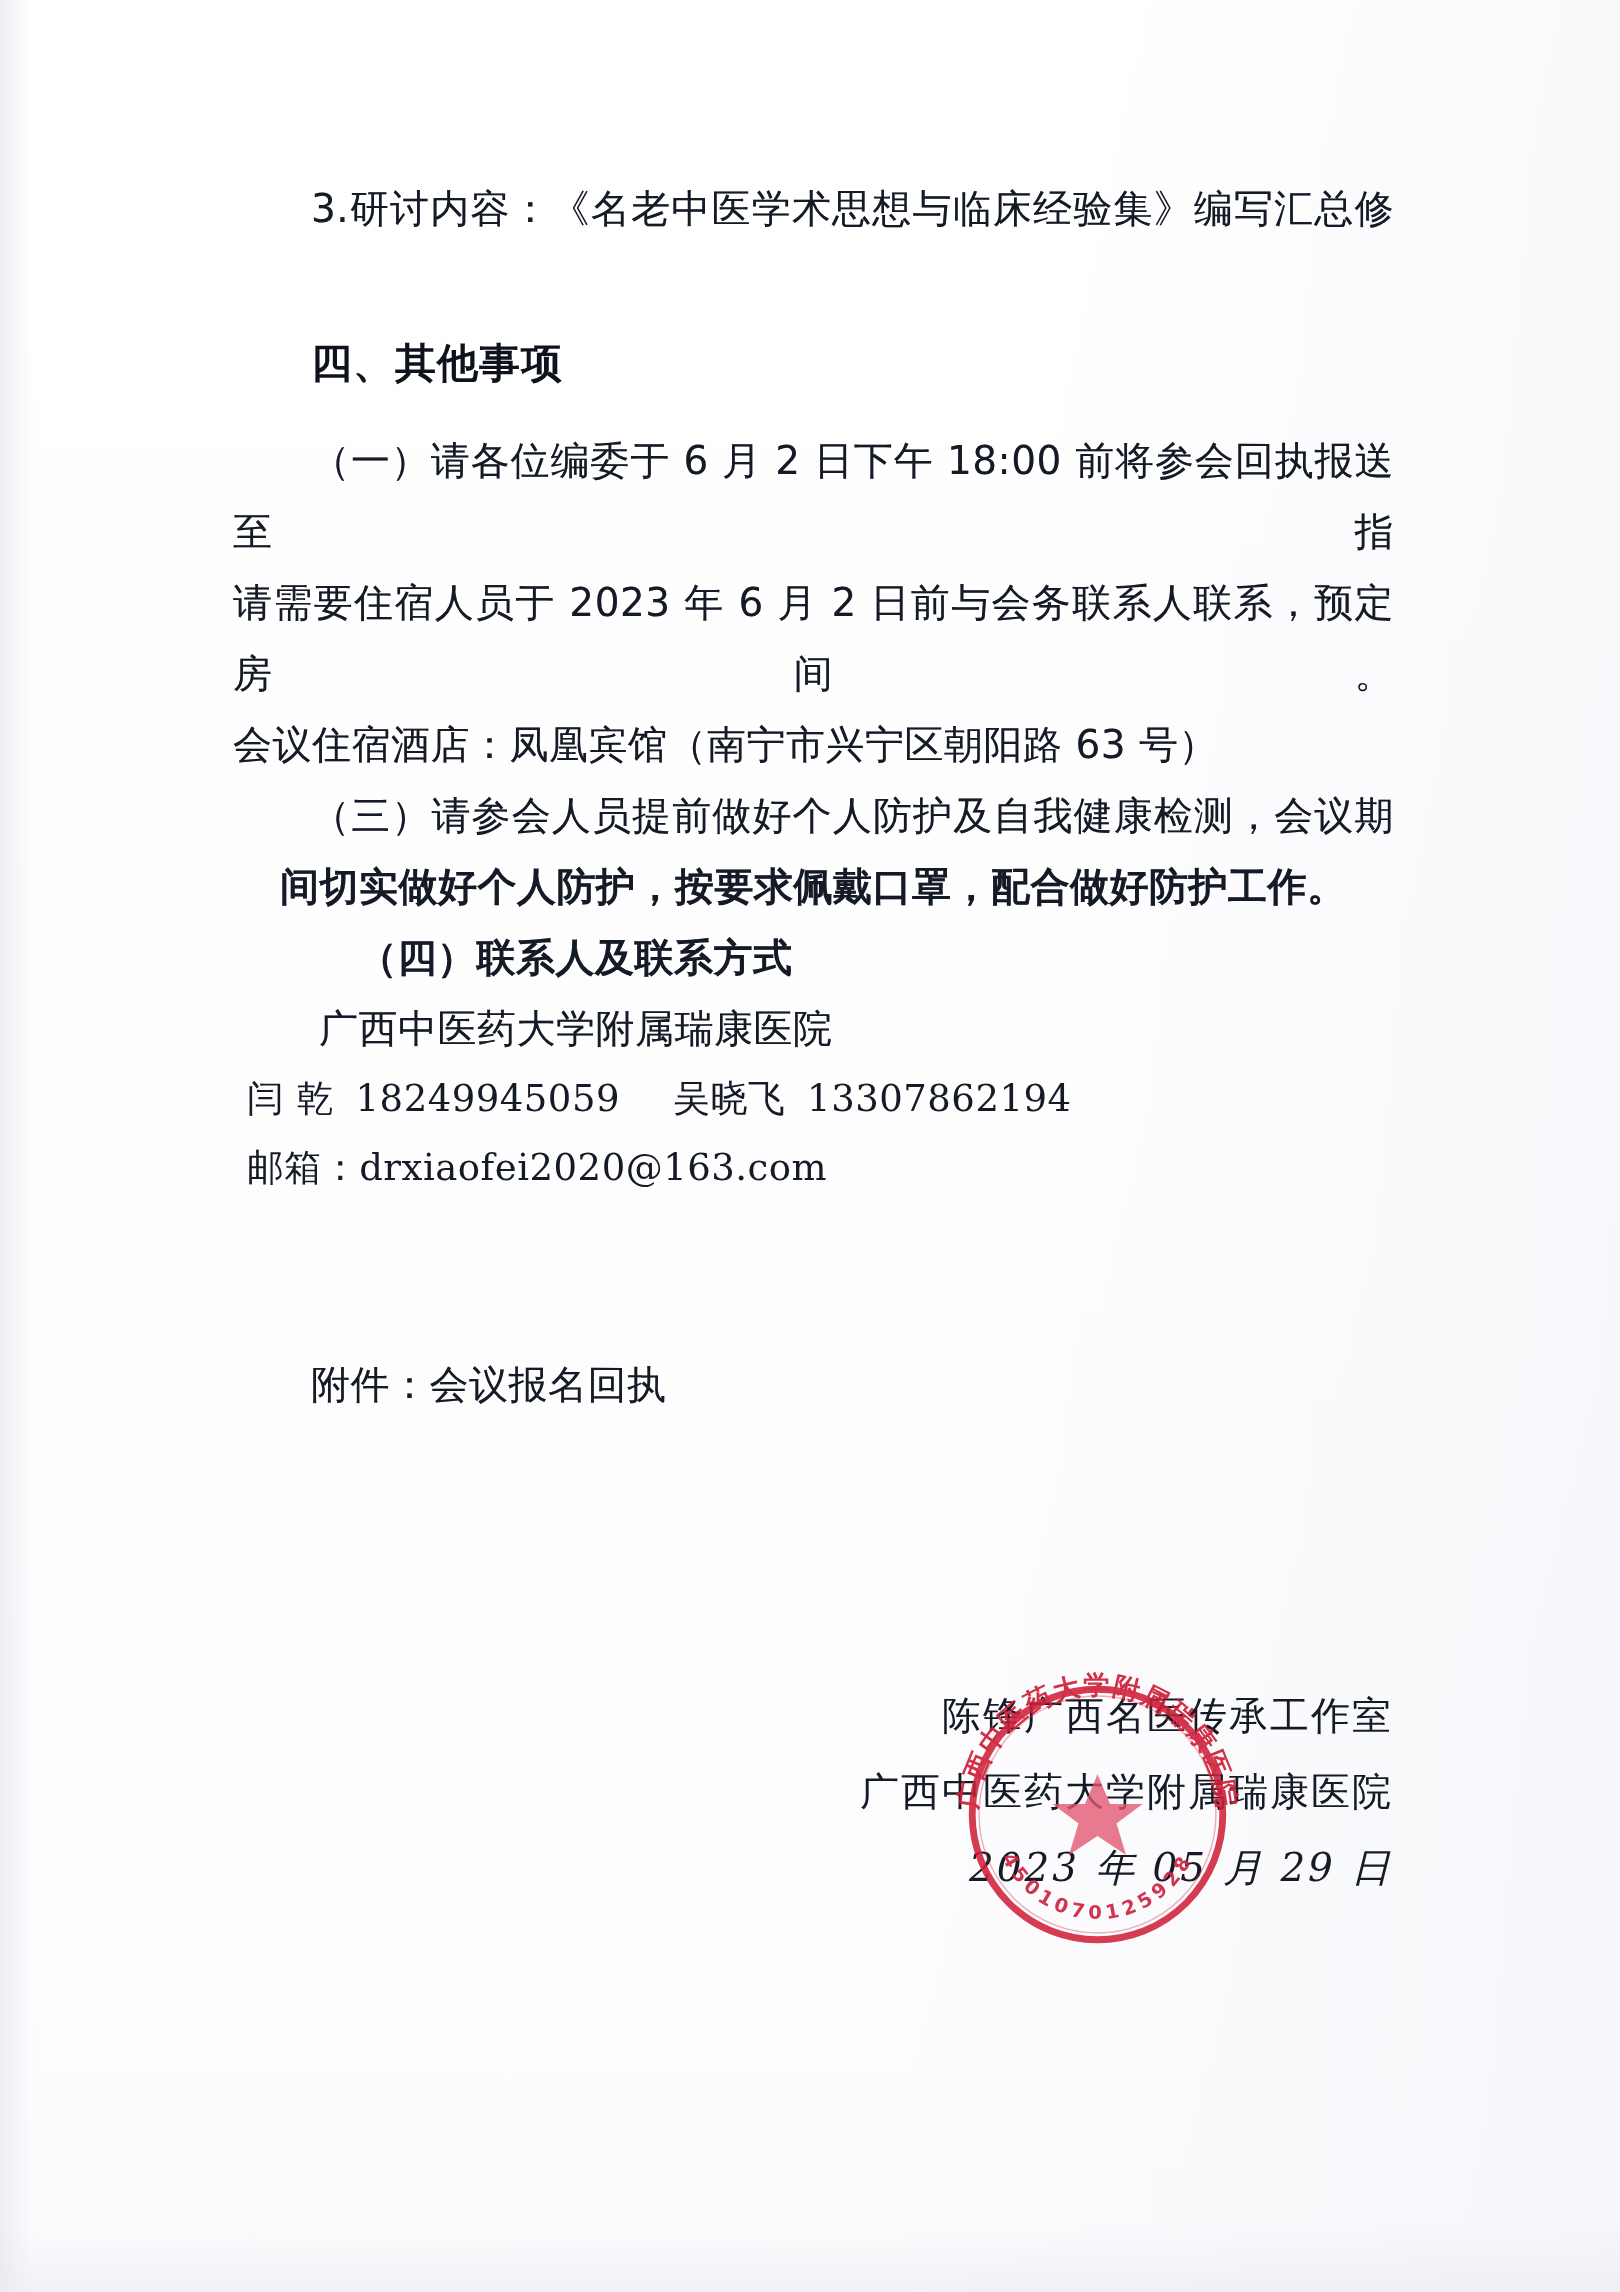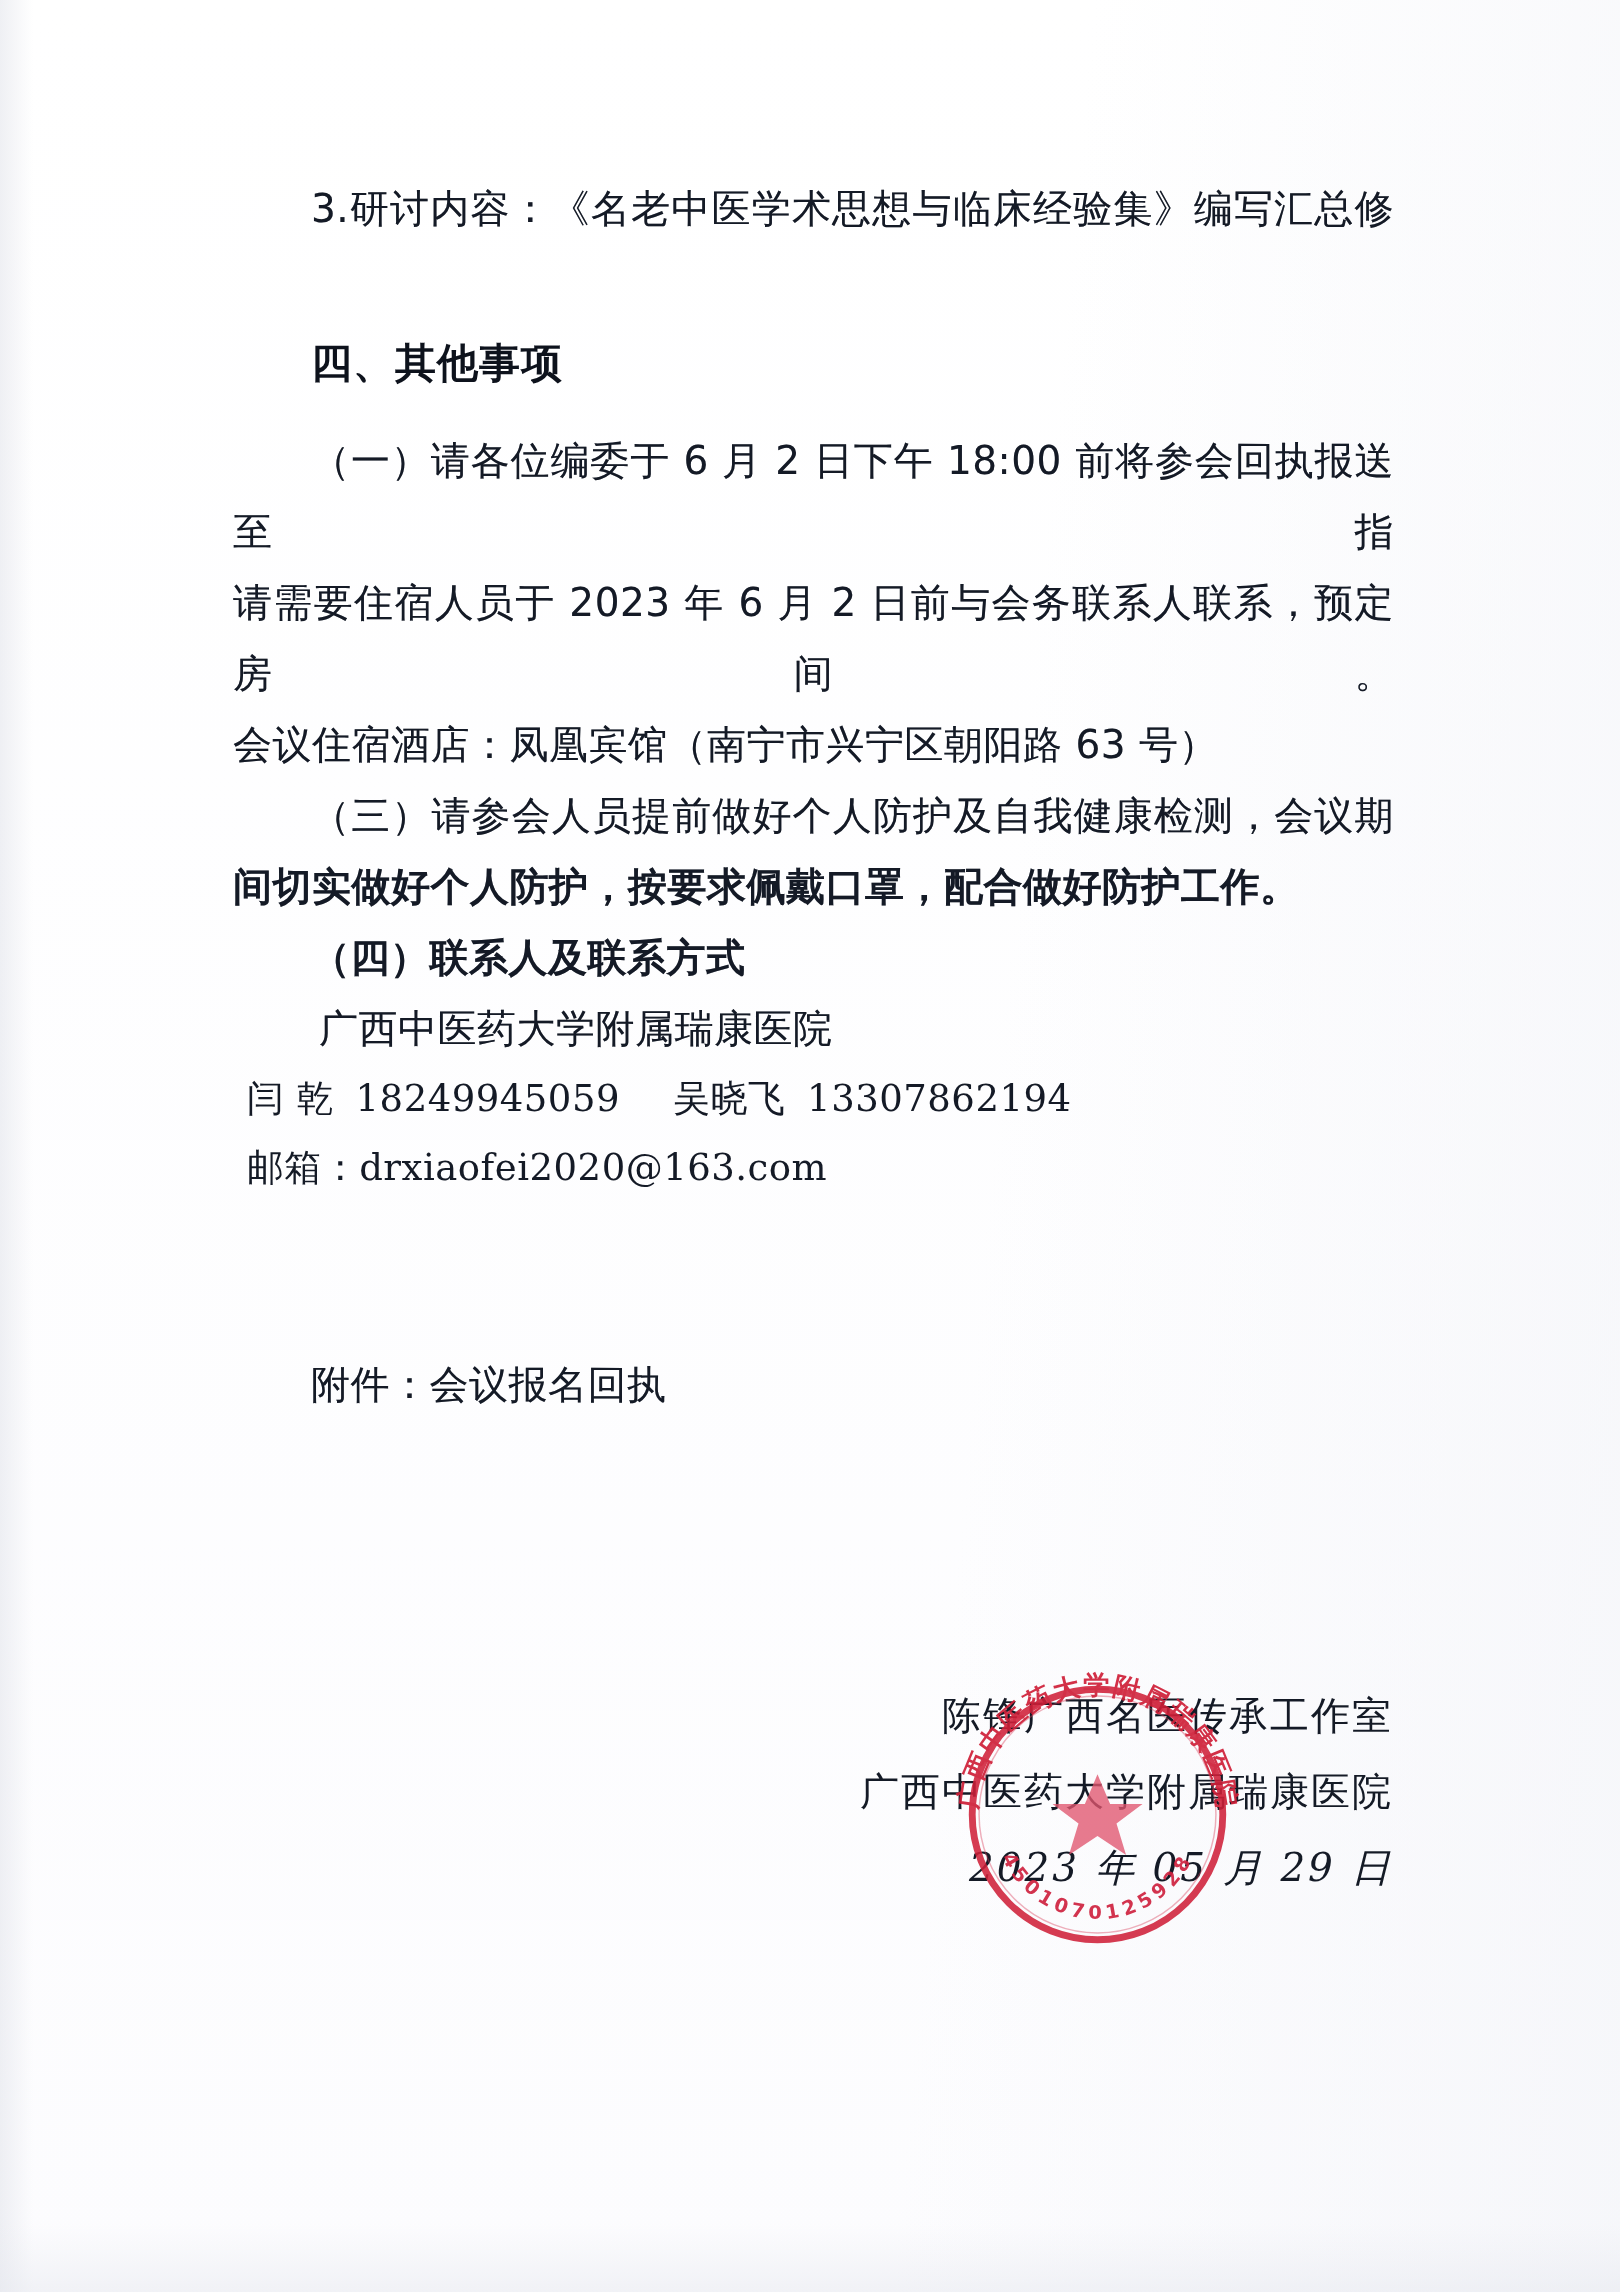--- a/index.html
+++ b/index.html
@@ -75,21 +75,21 @@
   .heading {
     font-size: 41px;
     line-height: 71px;
     font-weight: 700;
     text-indent: 78px;
     margin: 0;
     color: #0d121c;
     letter-spacing: 1px;
   }
 
-  .p.semibold { font-weight: 600; }
+  .p.semibold { font-weight: 600; margin-left: 47px; }
 
   .mono-line {
     font-family: "DejaVu Serif", "Liberation Serif", serif;
     font-size: 37px;
     line-height: 69px;
     margin: 0;
     color: #141a26;
     letter-spacing: 0.5px;
   }
   .pad-1 { padding-left: 13.7px; }

